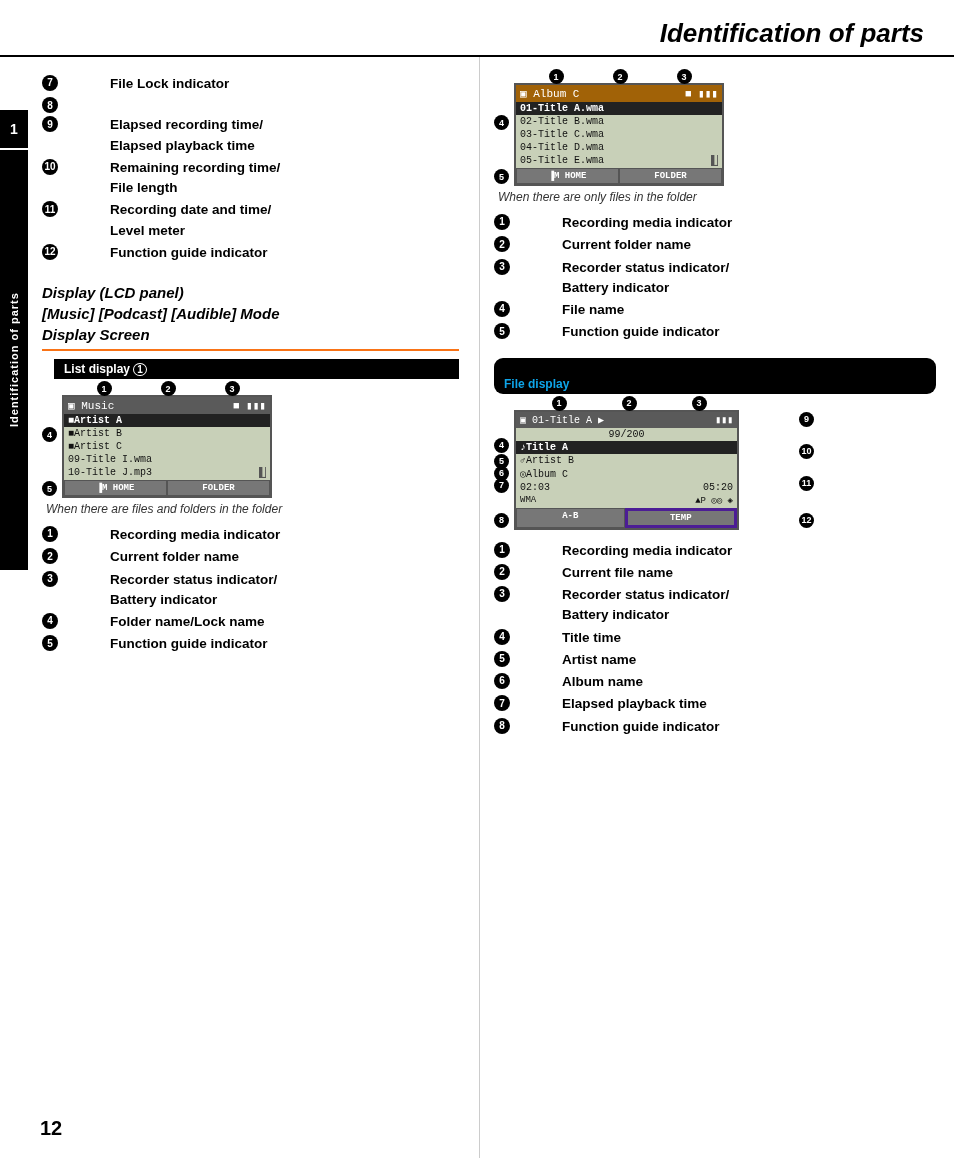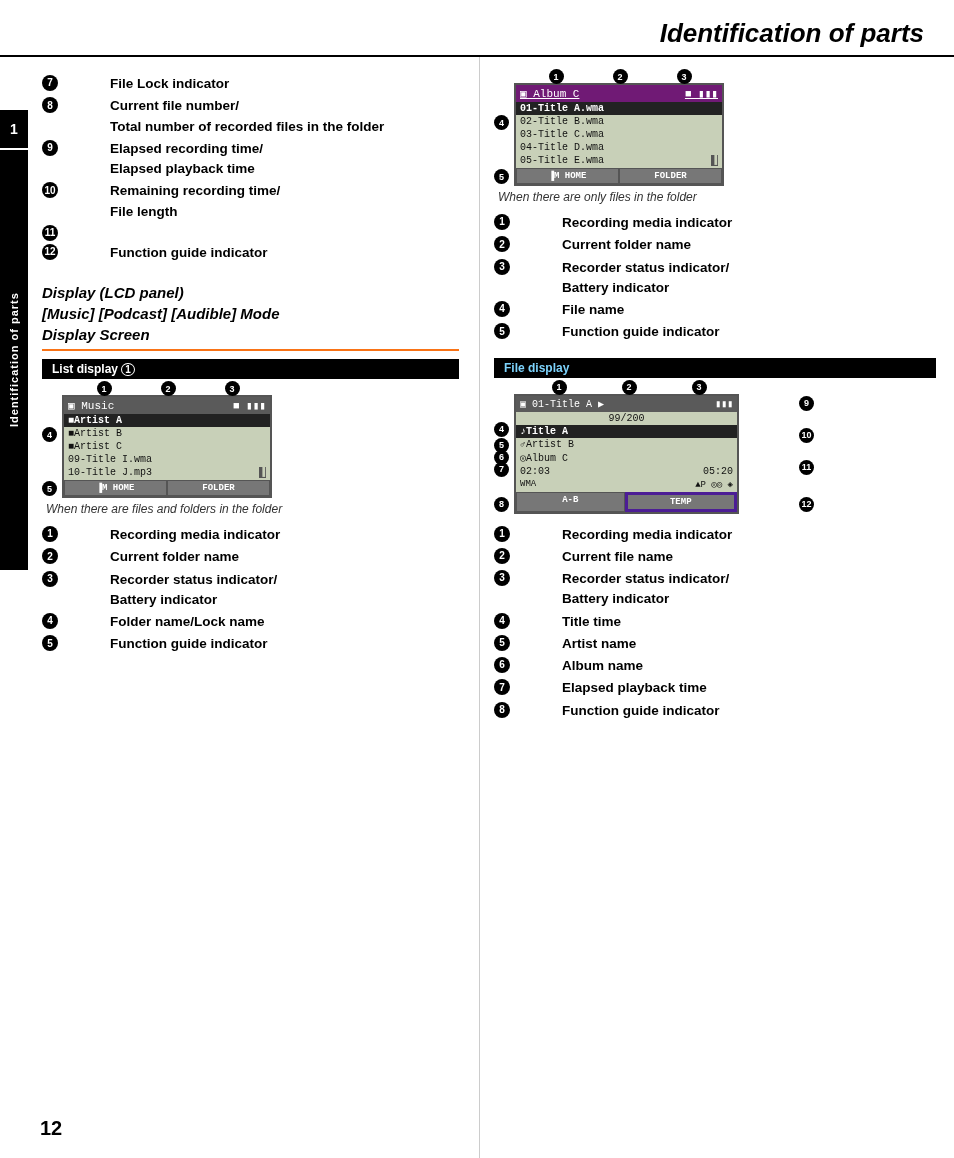--- a/index.html
+++ b/index.html
@@ -166,45 +166,45 @@
 
   <div class="left-col">
 
     <ul class="item-list">
       <li>
         <span class="circle-num">7</span>
         <span class="item-text">File Lock indicator</span>
       </li>
       <li style="align-items:flex-start">
         <span class="circle-num">8</span>
-        <span class="item-text">Current file number/<br>Total number of recorded files in the folder</span>
       </li>
       <li>
         <span class="circle-num">9</span>
         <span class="item-text">Elapsed recording time/<br>Elapsed playback time</span>
       </li>
       <li>
         <span class="circle-num">10</span>
         <span class="item-text">Remaining recording time/<br>File length</span>
       </li>
       <li>
         <span class="circle-num">11</span>
+        <span class="item-text">Recording date and time/<br>Level meter</span>
       </li>
       <li>
         <span class="circle-num">12</span>
         <span class="item-text">Function guide indicator</span>
       </li>
     </ul>
 
     <div class="section-title">
       <em>Display (LCD panel)<br>[Music] [Podcast] [Audible] Mode<br>Display Screen</em>
     </div>
 
     <div class="display-box-wrapper">
-      <div style="background:#000;color:#fff;font-size:12px;font-weight:bold;padding:3px 10px 3px 10px;display:block;margin-bottom:2px;">
+      <div style="background:#000;color:#fff;font-size:12px;font-weight:bold;padding:3px 10px 3px 10px;display:block;margin-bottom:2px;margin-left:12px;">
         List display <span style="border:1px solid #fff;border-radius:50%;padding:0 3px;font-size:10px;">1</span>
       </div>
 
       <div style="position:relative; width:240px; margin: 16px 0 4px 20px;">
 
         <div style="display:flex; justify-content:space-around; position:absolute; top:-14px; left:10px; width:80%;">
           <span style="display:inline-flex;align-items:center;justify-content:center;width:15px;height:15px;border-radius:50%;background:#000;color:#fff;font-size:9px;font-weight:bold;">1</span>
           <span style="display:inline-flex;align-items:center;justify-content:center;width:15px;height:15px;border-radius:50%;background:#000;color:#fff;font-size:9px;font-weight:bold;">2</span>
           <span style="display:inline-flex;align-items:center;justify-content:center;width:15px;height:15px;border-radius:50%;background:#000;color:#fff;font-size:9px;font-weight:bold;">3</span>
         </div>
@@ -270,21 +270,21 @@
           <span style="display:inline-flex;align-items:center;justify-content:center;width:15px;height:15px;border-radius:50%;background:#000;color:#fff;font-size:9px;font-weight:bold;">1</span>
           <span style="display:inline-flex;align-items:center;justify-content:center;width:15px;height:15px;border-radius:50%;background:#000;color:#fff;font-size:9px;font-weight:bold;">2</span>
           <span style="display:inline-flex;align-items:center;justify-content:center;width:15px;height:15px;border-radius:50%;background:#000;color:#fff;font-size:9px;font-weight:bold;">3</span>
         </div>
 
         <span style="position:absolute;left:-20px;top:32px;display:inline-flex;align-items:center;justify-content:center;width:15px;height:15px;border-radius:50%;background:#000;color:#fff;font-size:9px;font-weight:bold;">4</span>
 
         <span style="position:absolute;left:-20px;bottom:2px;display:inline-flex;align-items:center;justify-content:center;width:15px;height:15px;border-radius:50%;background:#000;color:#fff;font-size:9px;font-weight:bold;">5</span>
 
         <div style="background:#c8d0b8;border:2px solid #555;width:210px;">
-          <div style="background:#701a75;color:#fff;padding:2px 4px;font-family:'Courier New',monospace;font-size:11px;display:flex;justify-content:space-between;align-items:flex-start;text-decoration:underline;">
+          <div style="background:#a16207;color:#fff;padding:2px 4px;font-family:'Courier New',monospace;font-size:11px;display:flex;justify-content:space-between;align-items:flex-start;">
             <span>▣ Album C</span>
             <span>■ ▮▮▮</span>
           </div>
           <div style="background:#222;color:#fff;padding:1px 4px;font-family:'Courier New',monospace;font-size:10px;font-weight:bold;">01-Title A.wma</div>
           <div style="padding:1px 4px;font-family:'Courier New',monospace;font-size:10px;color:#111;">02-Title B.wma</div>
           <div style="padding:1px 4px;font-family:'Courier New',monospace;font-size:10px;color:#111;">03-Title C.wma</div>
           <div style="padding:1px 4px;font-family:'Courier New',monospace;font-size:10px;color:#111;">04-Title D.wma</div>
           <div style="padding:1px 4px;font-family:'Courier New',monospace;font-size:10px;color:#111;display:flex;justify-content:space-between;">
             <span>05-Title E.wma</span>
             <span style="background:#555;color:#c8d0b8;font-size:9px;padding:0 1px;">▐</span>
@@ -316,21 +316,21 @@
           <span class="item-text">File name</span>
         </li>
         <li>
           <span class="circle-num" style="background:#000;">5</span>
           <span class="item-text">Function guide indicator</span>
         </li>
       </ul>
     </div>
 
     <div class="display-box-wrapper" style="margin-top:14px;">
-      <div style="background:#000;color:#7dd3fc;font-size:12px;font-weight:bold;padding:3px 10px 3px 10px;display:block;margin-bottom:2px;">
+      <div style="background:#000;color:#0ea5e9;font-size:12px;font-weight:bold;padding:19px 10px 3px 10px;display:block;margin-bottom:2px;border-radius:9px;">
         File display
       </div>
 
       <div style="position:relative; width:280px; margin: 16px 0 4px 20px;">
 
         <div style="display:flex; justify-content:space-around; position:absolute; top:-14px; left:10px; width:75%;">
           <span style="display:inline-flex;align-items:center;justify-content:center;width:15px;height:15px;border-radius:50%;background:#000;color:#fff;font-size:9px;font-weight:bold;">1</span>
           <span style="display:inline-flex;align-items:center;justify-content:center;width:15px;height:15px;border-radius:50%;background:#000;color:#fff;font-size:9px;font-weight:bold;">2</span>
           <span style="display:inline-flex;align-items:center;justify-content:center;width:15px;height:15px;border-radius:50%;background:#000;color:#fff;font-size:9px;font-weight:bold;">3</span>
         </div>

